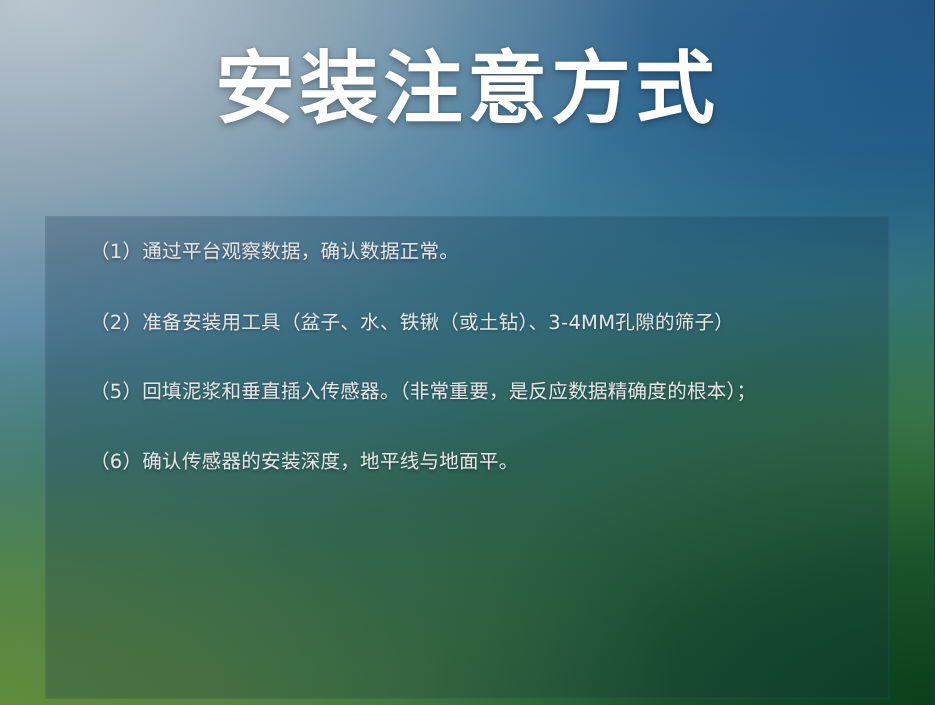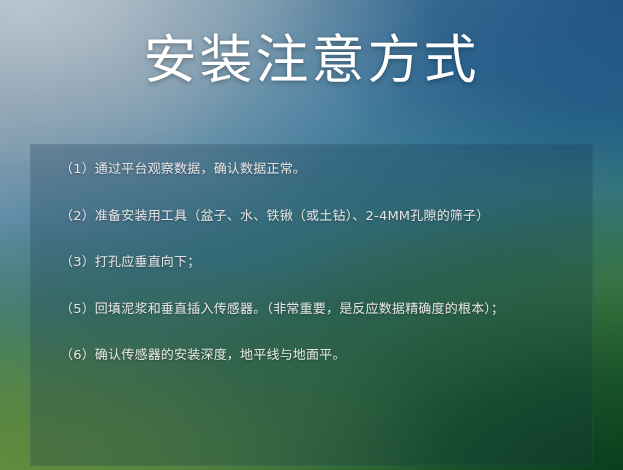--- a/index.html
+++ b/index.html
@@ -73,21 +73,21 @@
 
   
   .title {
     position: absolute;
     left: 0;
     right: 0;
     top: 30px;
     text-align: center;
     color: #ffffff;
     font-size: 53px;
-    font-weight: normal;
+    font-weight: bold;
     letter-spacing: 3px;
     line-height: 1.12;
     text-shadow: 0 2px 5px rgba(0,0,0,0.28), 0 0 2px rgba(0,0,0,0.18);
     white-space: nowrap;
     user-select: none;
   }
 
   
   .panel {
     position: absolute;
@@ -130,20 +130,19 @@
   <div class="bg-layer bg-green-bottom"></div>
   <div class="bg-layer bg-green-left"></div>
   <div class="bg-layer bg-light-topleft"></div>
   <div class="bg-layer bg-sheen"></div>
 
   <div class="title">安装注意方式</div>
 
   <div class="panel">
     <div class="list">
       <span class="list-item">（1）通过平台观察数据，确认数据正常。</span>
-      <span class="list-item">（2）准备安装用工具（盆子、水、铁锹（或土钻）、2-4MM孔隙的筛子）</span>
-      <span class="list-item">（3）打孔应垂直向下；</span>
+      <span class="list-item">（2）准备安装用工具（盆子、水、铁锹（或土钻）、3-4MM孔隙的筛子）</span>
       <span class="list-item">（5）回填泥浆和垂直插入传感器。（非常重要，是反应数据精确度的根本）；</span>
       <span class="list-item">（6）确认传感器的安装深度，地平线与地面平。</span>
     </div>
   </div>
 
 </div>
 
 </body></html>

